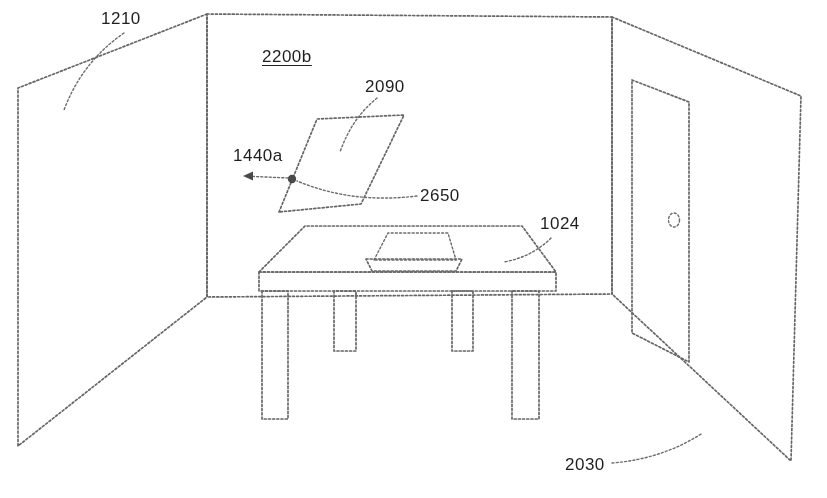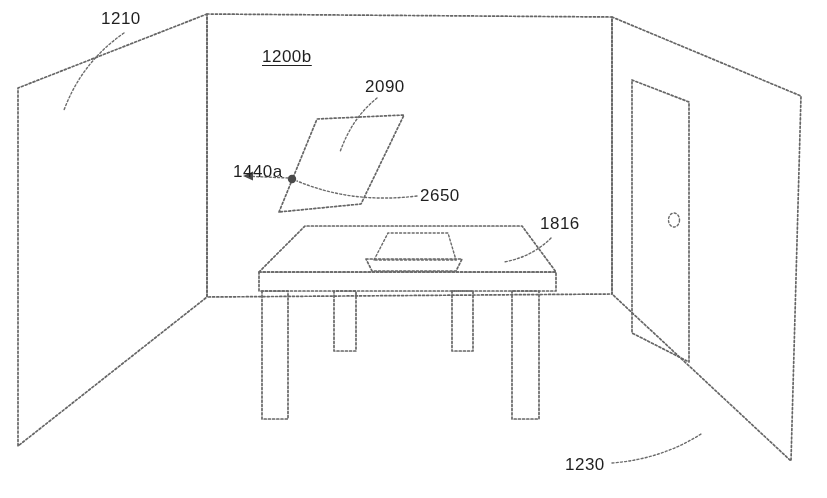--- a/index.html
+++ b/index.html
@@ -99,25 +99,25 @@
       <path class="ln-thin" d="M 124 33 Q 82 62 64 110"></path>
       <path class="ln-thin" d="M 377 98 Q 352 118 340 152"></path>
       <path class="ln-thin" d="M 417 196 Q 352 204 297 181"></path>
       <path class="ln-thin" d="M 551 238 Q 532 257 504 262"></path>
       <path class="ln-thin" d="M 612 463 Q 662 459 701 434"></path>
     </g>
   </svg>
 
   <div class="ref-label" style="left:101px; top:9px;">1210</div>
 
-  <div class="ref-label underlined" style="left:262px; top:47px;">1200b</div>
+  <div class="ref-label underlined" style="left:262px; top:47px;">2200b</div>
 
   <div class="ref-label" style="left:365px; top:77px;">2090</div>
 
-  <div class="ref-label" style="left:233px; top:146px;margin-top:16px;">1440a</div>
+  <div class="ref-label" style="left:233px; top:146px;">1440a</div>
 
   <div class="ref-label" style="left:420px; top:186px;">2650</div>
 
-  <div class="ref-label" style="left:540px; top:214px;">1816</div>
+  <div class="ref-label" style="left:540px; top:214px;">1024</div>
 
-  <div class="ref-label" style="left:565px; top:455px;">1230</div>
+  <div class="ref-label" style="left:565px; top:455px;">2030</div>
 
 </div>
 
 </body></html>

